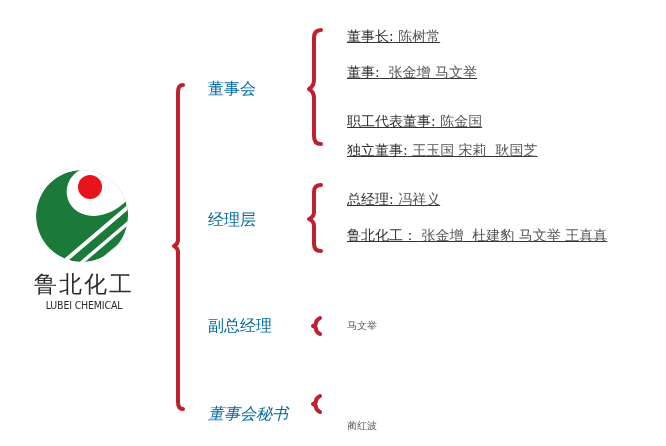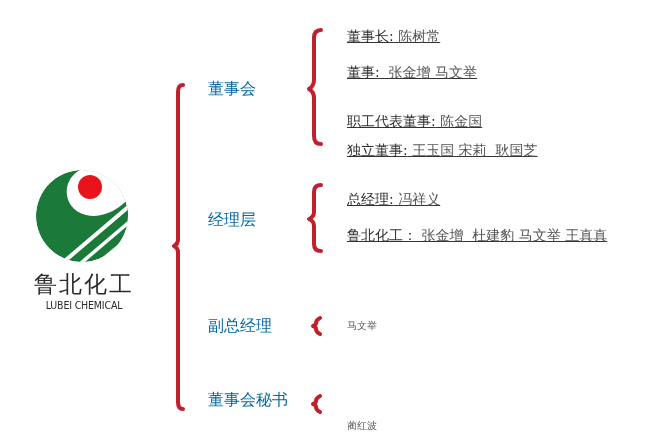--- a/index.html
+++ b/index.html
@@ -53,21 +53,21 @@
     <path d="M 321 185 Q 314 185 314 192 L 314 212 Q 314 217 309 219 Q 314 221 314 226 L 314 244 Q 314 251 321 251"></path>
 
     <path d="M 320 318 Q 316 320 316 323 Q 316 325 313 326 Q 316 327 316 329 Q 316 332 320 334"></path>
     <path d="M 320 396 Q 316 398 316 401 Q 316 403 313 404 Q 316 405 316 407 Q 316 410 320 412"></path>
   </g>
 </svg>
 
 <div class="abs cat" style="left:208px; top:79px;">董事会</div>
 <div class="abs cat" style="left:208px; top:210px;text-align:right;">经理层</div>
 <div class="abs cat" style="left:208px; top:316px;">副总经理</div>
-<div class="abs cat" style="left:208px; top:390px;">董事会秘书</div>
+<div class="abs cat" style="left:208px; top:404px;font-style:italic;">董事会秘书</div>
 
 <div class="abs row" style="top:26px;">
   <span class="lbl">董事长:</span><span class="val"> 陈树常</span>
 </div>
 <div class="abs row" style="top:62px;">
   <span class="lbl">董事:</span><span class="val" style="white-space:pre;">  张金增 马文举</span>
 </div>
 <div class="abs row" style="top:111px;">
   <span class="lbl">职工代表董事:</span><span class="val"> 陈金国</span>
 </div>

